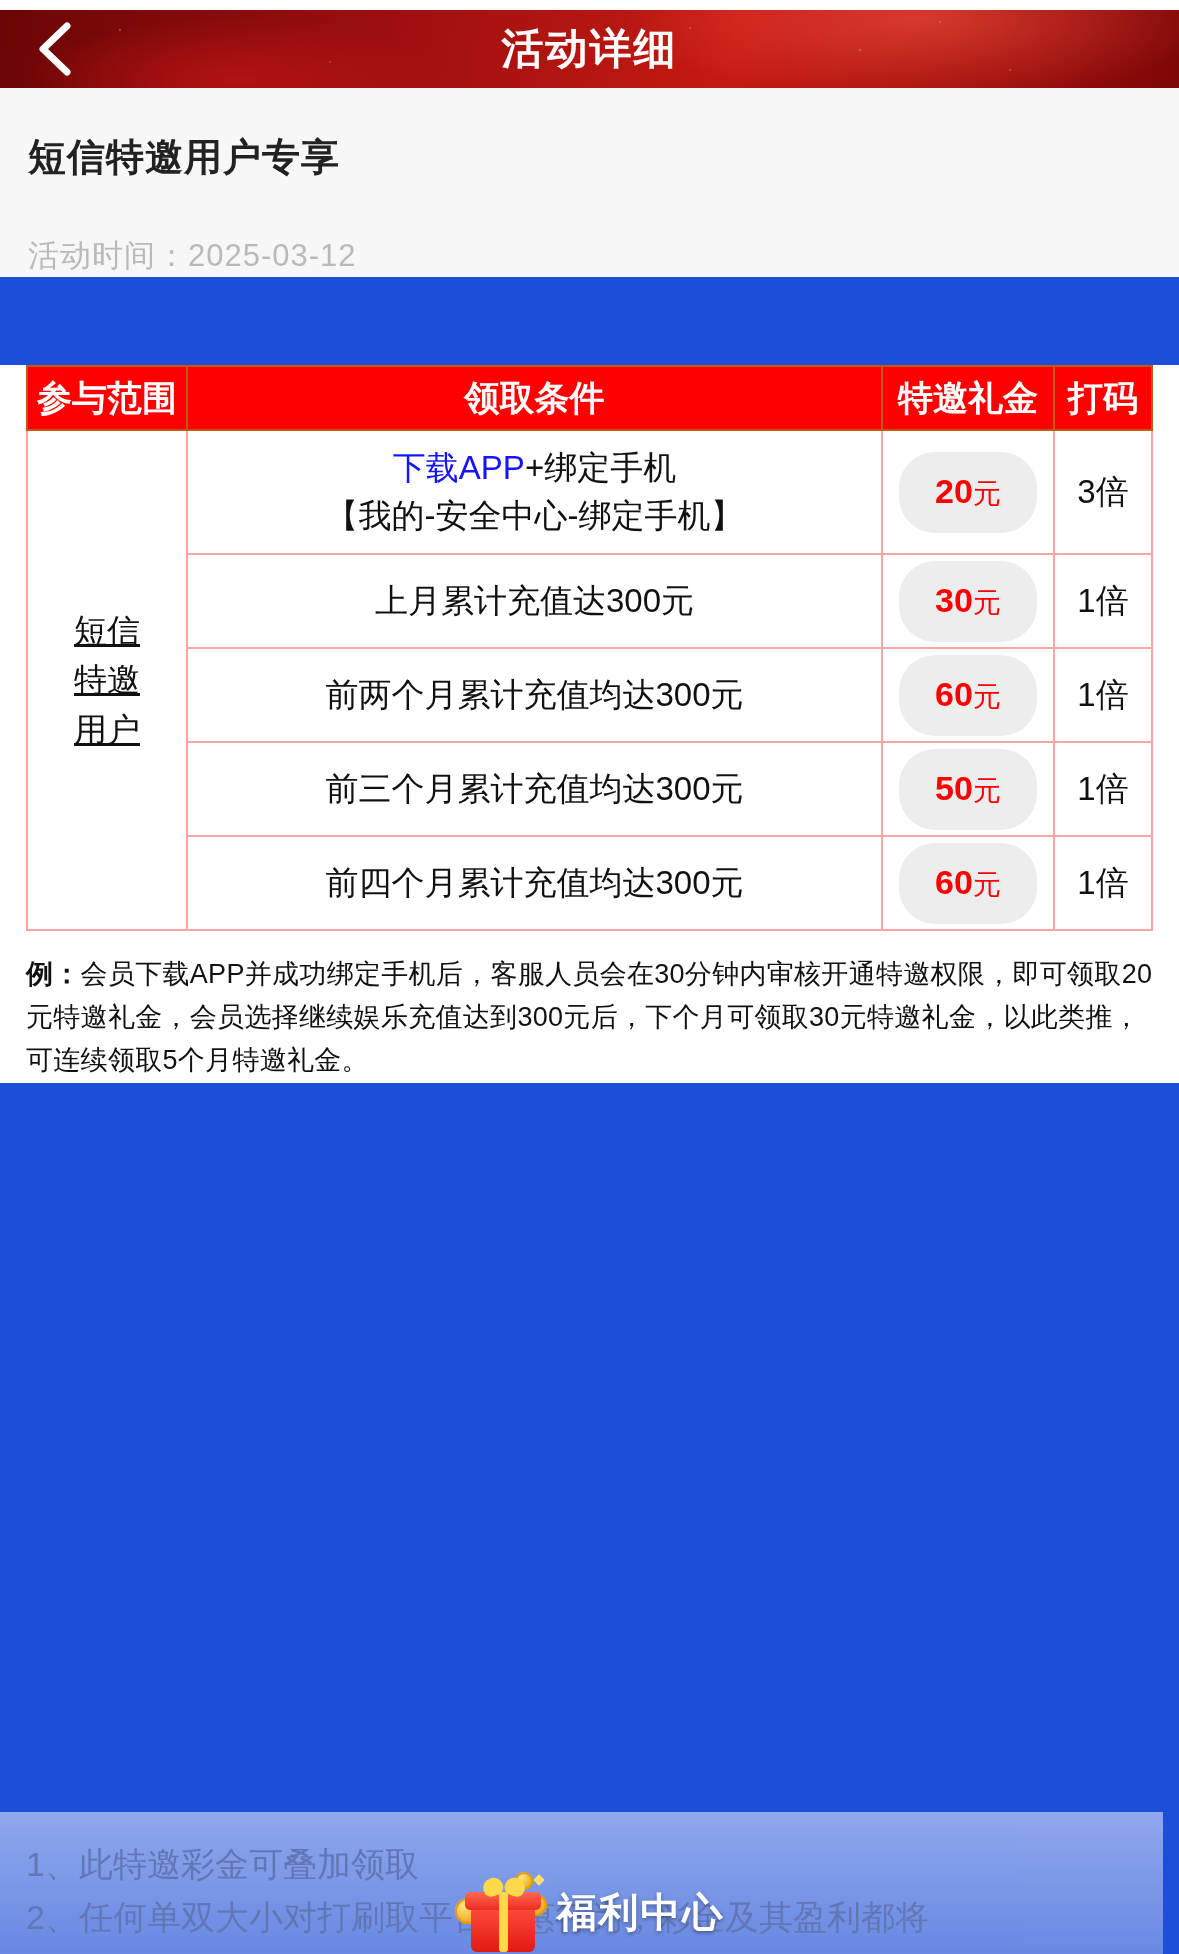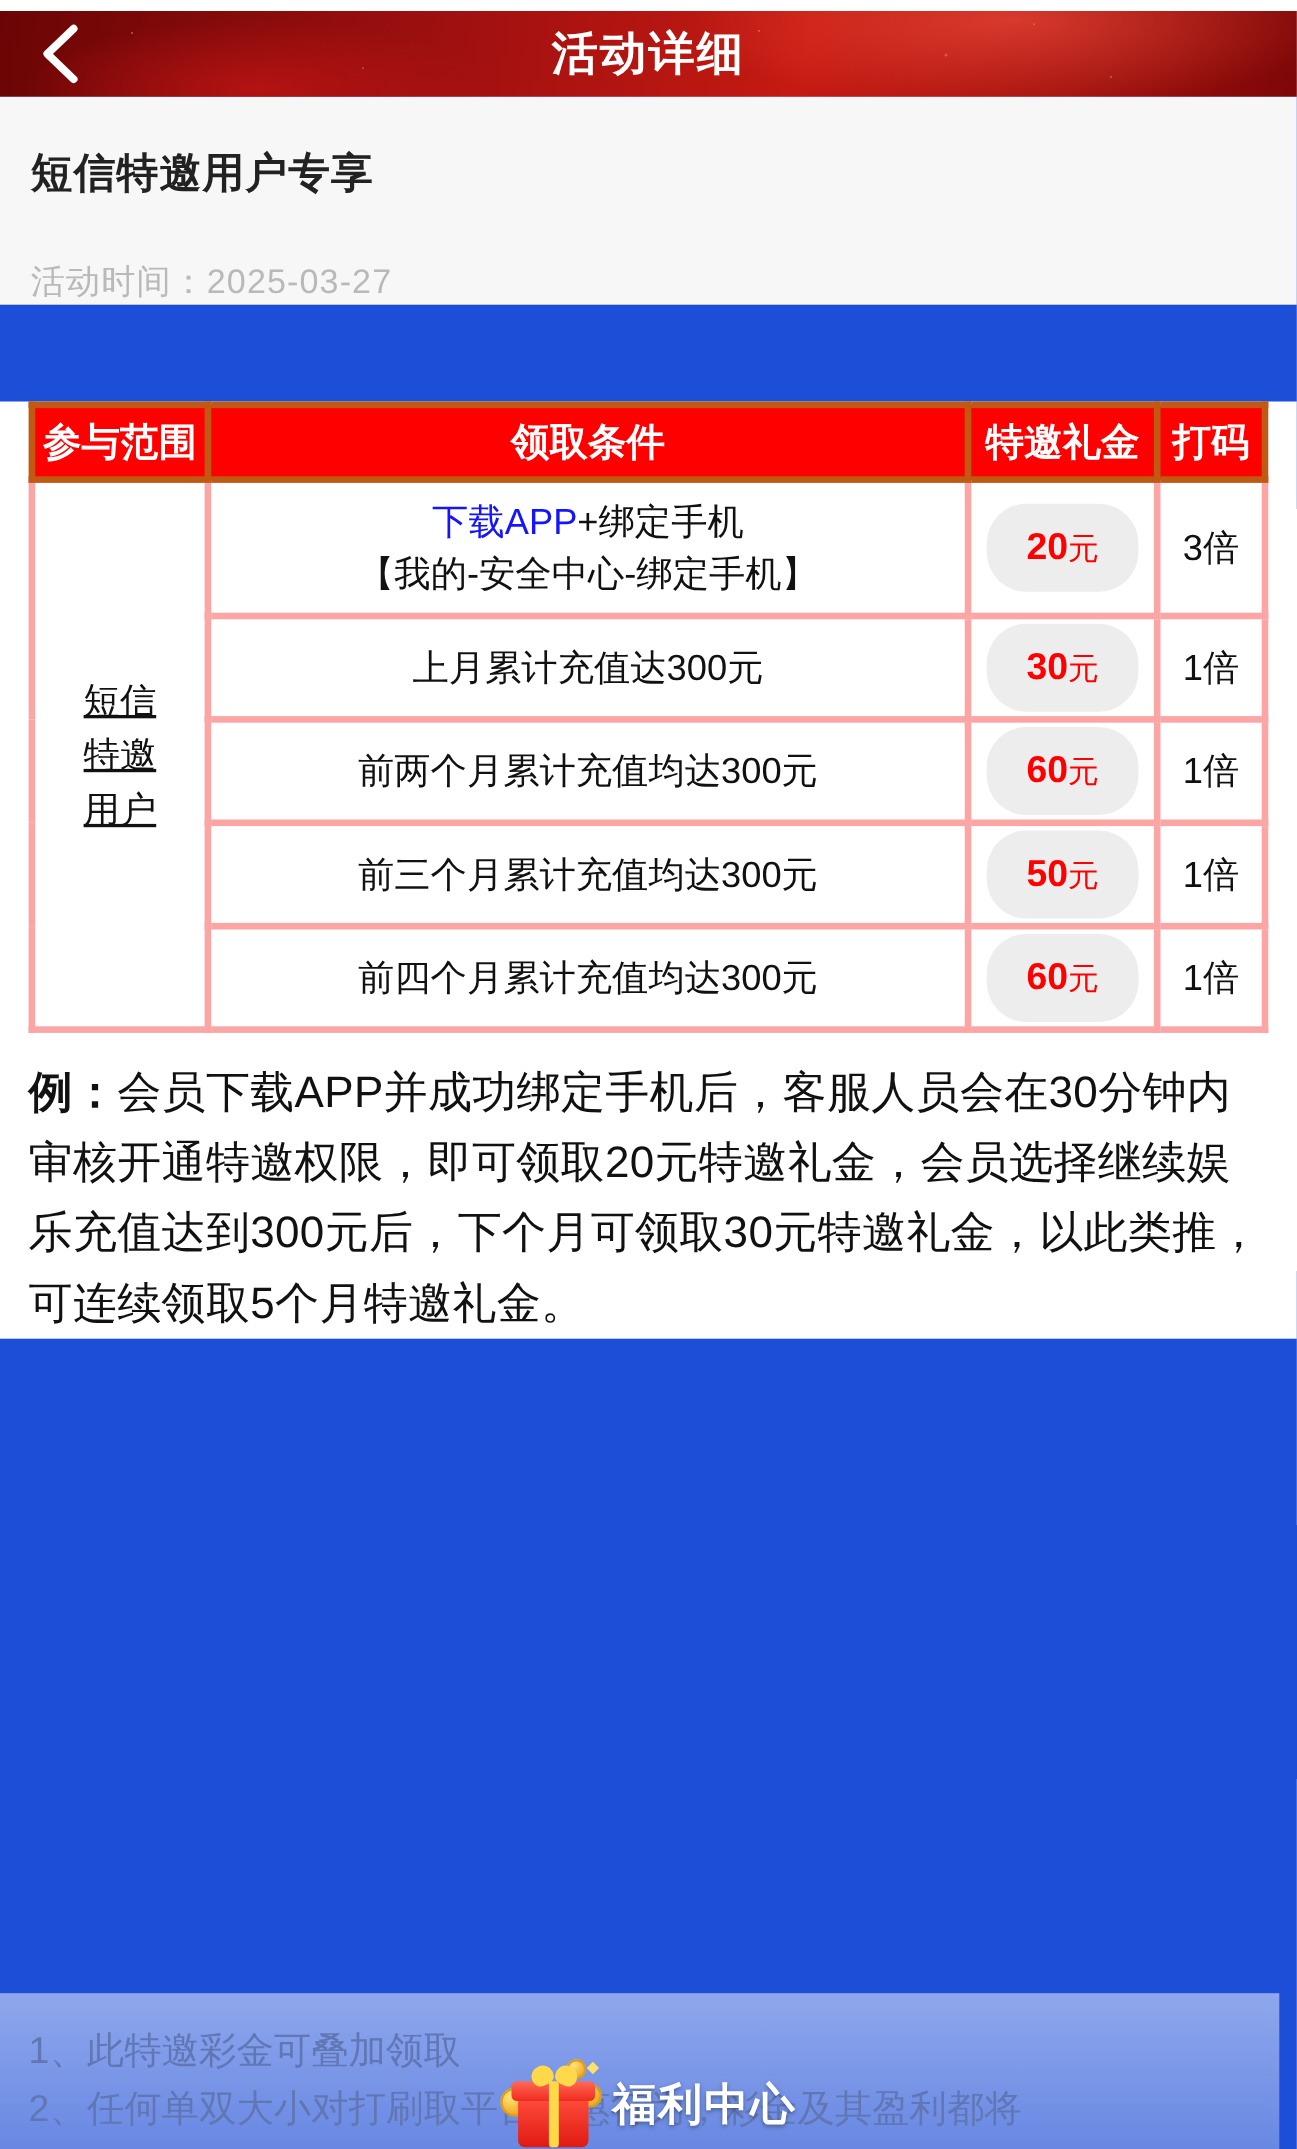--- a/index.html
+++ b/index.html
@@ -106,21 +106,21 @@
   
   .table-wrap {
     margin-top: 88px;
   }
   table.promo-table {
     border-collapse: collapse;
     width: 100%;
     table-layout: fixed;
   }
   table.promo-table td, table.promo-table th {
-    border: 6px solid #fca5a5;
+    border: 2px solid #fca5a5;
     text-align: center;
     vertical-align: middle;
     font-size: 33px;
     color: #111111;
     padding: 0;
   }
   table.promo-table thead th {
     background: #ff0000;
     color: #ffffff;
     font-weight: bold;
@@ -157,21 +157,21 @@
     font-weight: bold;
   }
   .gift-unit {
     font-size: 28px;
     font-weight: normal;
   }
   .row-tall { height: 124px; }
   .row-norm { height: 94px; }
 
   .example {
-    font-size: 40px;
+    font-size: 27px;
     line-height: 1.6;
     color: #111111;
     margin-top: 22px;
     letter-spacing: 0.3px;
   }
   .example b { font-weight: bold; }
 
   
   .rules {
     position: absolute;
@@ -279,21 +279,21 @@
     </span>
   </div>
   <div class="header-title">活动详细</div>
 </div>
 
 <div class="page">
 
   <div class="title-block">
     <div class="promo-title">短信特邀用户专享</div>
     <div class="promo-time">
-      <span>活动时间：</span><span>2025-03-27</span>
+      <span>活动时间：</span><span>2025-03-12</span>
     </div>
   </div>
 
   <div class="content">
 
 
     <div class="table-wrap">
       <table class="promo-table">
         <colgroup>
           <col class="col-scope">

